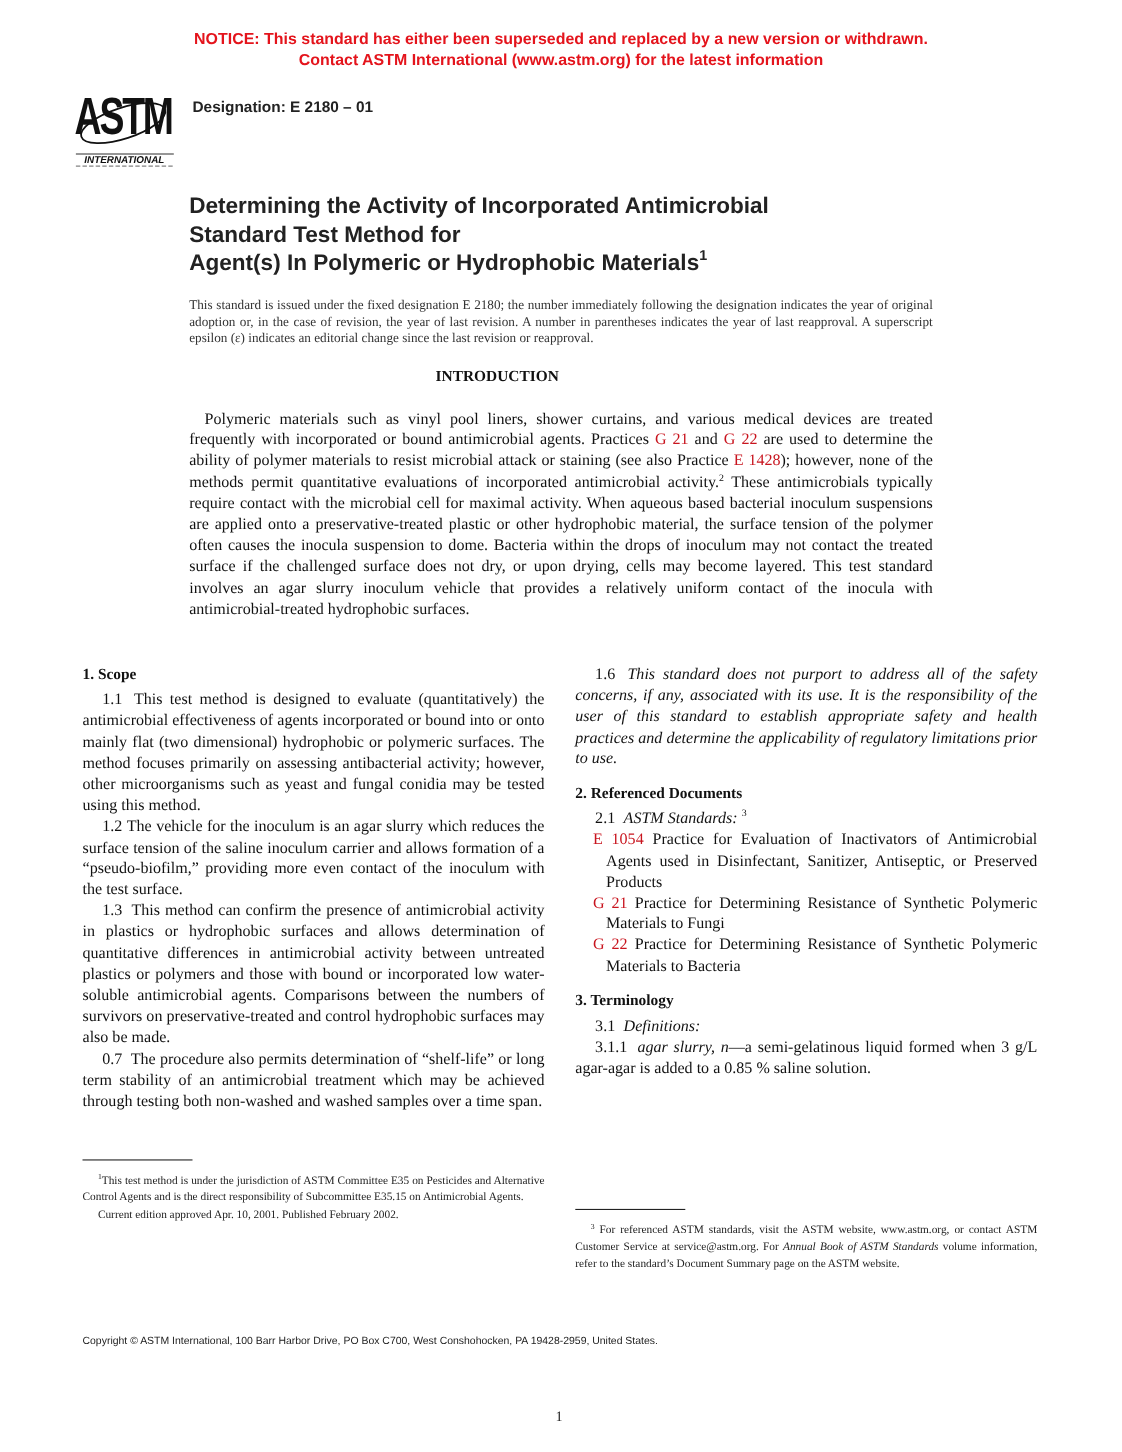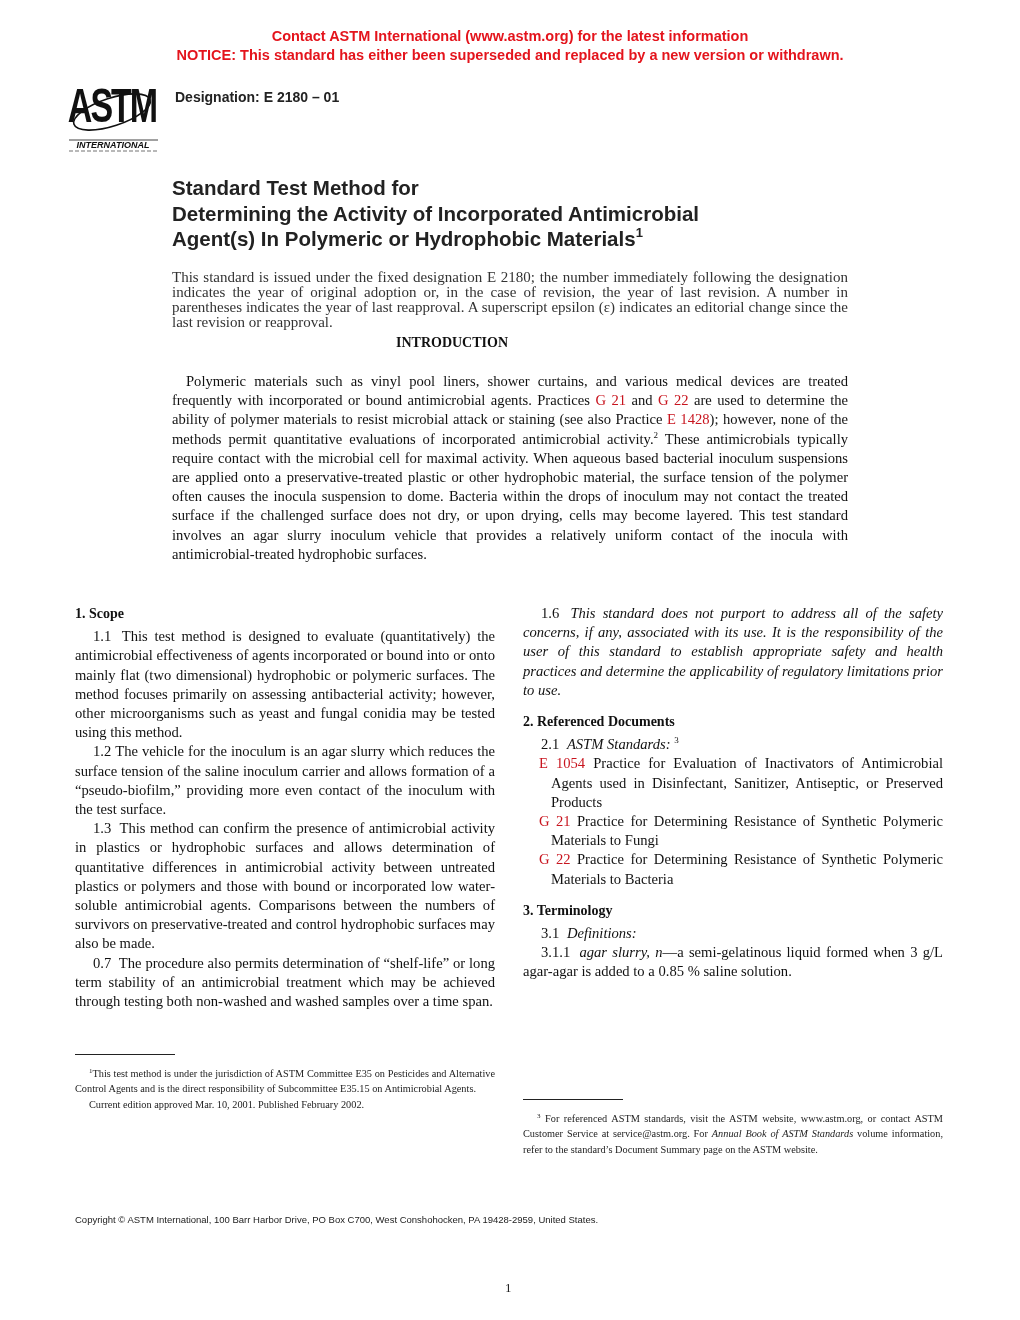--- a/index.html
+++ b/index.html
@@ -9,21 +9,21 @@
   .abs { position: absolute; }
   .link { color: #c8141e; cursor: pointer; }
 
   #notice { left: 0; top: 27px; width: 1020px; text-align: center; font-size: 14.5px; font-weight: bold; line-height: 19px; color: #e4141c; }
   #logo { left: 66px; top: 74px; width: 96px; height: 80px; }
   #designation { left: 175px; top: 89px; font-size: 14px; font-weight: bold; color: #222; }
 
   #title { left: 172px; top: 175px; width: 720px; font-size: 20.5px; font-weight: bold; line-height: 25.5px; color: #222; }
   #title sup { font-size: 13px; vertical-align: 9px; line-height: 0; }
 
-  #issued { left: 172px; top: 270px; width: 676px; font-size: 15px; line-height: 15px; color: #333; text-align: justify; }
+  #issued { left: 172px; top: 270px; width: 676px; font-size: 12px; line-height: 15px; color: #333; text-align: justify; }
 
   #intro-heading { left: 0; top: 335px; width: 904px; text-align: center; font-size: 14px; font-weight: bold; }
   #intro-text { left: 172px; top: 372px; width: 676px; font-size: 14.6px; line-height: 19.2px; text-align: justify; text-indent: 14px; }
   #intro-text sup { font-size: 9px; vertical-align: 6px; line-height: 0; }
 
   .col { font-size: 14.6px; line-height: 19.2px; text-align: justify; }
   #col-left { left: 75px; top: 604px; width: 420px; }
   #col-right { left: 523px; top: 604px; width: 420px; }
   .sec-h { font-weight: bold; font-size: 14px; margin: 0; }
   .para { margin: 0; text-indent: 18px; }
@@ -41,60 +41,60 @@
   .fn-p { margin: 0; text-indent: 14px; }
   .fn-p sup { font-size: 7px; vertical-align: 4px; line-height: 0; }
 
   #copyright { left: 75px; top: 1214px; font-size: 9.5px; color: #222; }
   #page-num { left: 505px; top: 1280px; font-size: 13px; color: #222; }
 </style>
 </head>
 <body>
 
 <div id="notice" class="abs sans">
+  <div>NOTICE: This standard has either been superseded and replaced by a new version or withdrawn.</div>
   <div>Contact ASTM International (www.astm.org) for the latest information</div>
-  <div>NOTICE: This standard has either been superseded and replaced by a new version or withdrawn.</div>
 </div>
 
 <div id="logo" class="abs">
   <svg width="96" height="80" viewBox="0 0 96 80">
     <ellipse cx="46" cy="38" rx="40" ry="14" fill="none" stroke="#111" stroke-width="1.6" transform="rotate(-18 46 38)"></ellipse>
     <text x="46" y="50" text-anchor="middle" font-family="Liberation Sans, sans-serif" font-weight="bold" font-size="34" fill="#111" transform="scale(1,1.4) translate(0,-16)" letter-spacing="-2">ASTM</text>
     <line x1="3" y1="66" x2="92" y2="66" stroke="#111" stroke-width="0.8"></line>
     <text x="47" y="74" text-anchor="middle" font-family="Liberation Sans, sans-serif" font-weight="bold" font-style="italic" font-size="9" fill="#111">INTERNATIONAL</text>
     <line x1="3" y1="77" x2="92" y2="77" stroke="#111" stroke-width="0.6" stroke-dasharray="4 2"></line>
   </svg>
 </div>
 
 <div id="designation" class="abs sans">Designation: E 2180 – 01</div>
 
 <div id="title" class="abs sans">
+  <div>Determining the Activity of Incorporated Antimicrobial</div>
   <div>Standard Test Method for</div>
-  <div>Determining the Activity of Incorporated Antimicrobial</div>
   <div><span>Agent(s) In Polymeric or Hydrophobic Materials</span><sup>1</sup></div>
 </div>
 
 <div id="issued" class="abs serif">This standard is issued under the fixed designation E 2180; the number immediately following the designation indicates the year of original adoption or, in the case of revision, the year of last revision. A number in parentheses indicates the year of last reapproval. A superscript epsilon (ε) indicates an editorial change since the last revision or reapproval.</div>
 
 <div id="intro-heading" class="abs serif">INTRODUCTION</div>
 <div id="intro-text" class="abs serif"><span>Polymeric materials such as vinyl pool liners, shower curtains, and various medical devices are treated frequently with incorporated or bound antimicrobial agents. Practices </span><span class="link">G 21</span><span> and </span><span class="link">G 22</span><span> are used to determine the ability of polymer materials to resist microbial attack or staining (see also Practice </span><span class="link">E 1428</span><span>); however, none of the methods permit quantitative evaluations of incorporated antimicrobial activity.</span><sup>2</sup><span> These antimicrobials typically require contact with the microbial cell for maximal activity. When aqueous based bacterial inoculum suspensions are applied onto a preservative-treated plastic or other hydrophobic material, the surface tension of the polymer often causes the inocula suspension to dome. Bacteria within the drops of inoculum may not contact the treated surface if the challenged surface does not dry, or upon drying, cells may become layered. This test standard involves an agar slurry inoculum vehicle that provides a relatively uniform contact of the inocula with antimicrobial-treated hydrophobic surfaces.</span></div>
 
 <div id="col-left" class="abs serif col">
   <p class="sec-h">1.  Scope</p>
   <div class="gap-s"></div>
   <p class="para"><span class="num">1.1</span> <span>This test method is designed to evaluate (quantitatively) the antimicrobial effectiveness of agents incorporated or bound into or onto mainly flat (two dimensional) hydrophobic or polymeric surfaces. The method focuses primarily on assessing antibacterial activity; however, other microorganisms such as yeast and fungal conidia may be tested using this method.</span></p>
   <p class="para"><span class="num">1.2</span><span>The vehicle for the inoculum is an agar slurry which reduces the surface tension of the saline inoculum carrier and allows formation of a “pseudo-biofilm,” providing more even contact of the inoculum with the test surface.</span></p>
   <p class="para"><span class="num">1.3</span> <span>This method can confirm the presence of antimicrobial activity in plastics or hydrophobic surfaces and allows determination of quantitative differences in antimicrobial activity between untreated plastics or polymers and those with bound or incorporated low water-soluble antimicrobial agents. Comparisons between the numbers of survivors on preservative-treated and control hydrophobic surfaces may also be made.</span></p>
   <p class="para"><span class="num">0.7</span> <span>The procedure also permits determination of “shelf-life” or long term stability of an antimicrobial treatment which may be achieved through testing both non-washed and washed samples over a time span.</span></p>
 </div>
 
 <div id="fn-left-rule" class="abs fn-rule"></div>
 <div id="fn-left" class="abs serif">
   <p class="fn-p"><sup>1</sup><span>This test method is under the jurisdiction of ASTM Committee E35 on Pesticides and Alternative Control Agents and is the direct responsibility of Subcommittee E35.15 on Antimicrobial Agents.</span></p>
-  <p class="fn-p"><span>Current edition approved Mar. 10, 2001. Published February 2002.</span></p>
+  <p class="fn-p"><span>Current edition approved Apr. 10, 2001. Published February 2002.</span></p>
 </div>
 
 <div id="col-right" class="abs serif col">
   <p class="para"><span class="num">1.6</span> <i>This standard does not purport to address all of the safety concerns, if any, associated with its use. It is the responsibility of the user of this standard to establish appropriate safety and health practices and determine the applicability of regulatory limitations prior to use.</i></p>
   <div class="gap"></div>
   <p class="sec-h">2.  Referenced Documents</p>
   <div class="gap-s"></div>
   <p class="para"><span class="num">2.1</span> <i>ASTM Standards:</i> <sup style="font-size:9px;vertical-align:6px;line-height:0">3</sup></p>
   <p class="ref"><span class="link">E 1054</span> <span>Practice for Evaluation of Inactivators of Antimicrobial Agents used in Disinfectant, Sanitizer, Antiseptic, or Preserved Products</span></p>
   <p class="ref"><span class="link">G 21</span> <span>Practice for Determining Resistance of Synthetic Polymeric Materials to Fungi</span></p>

